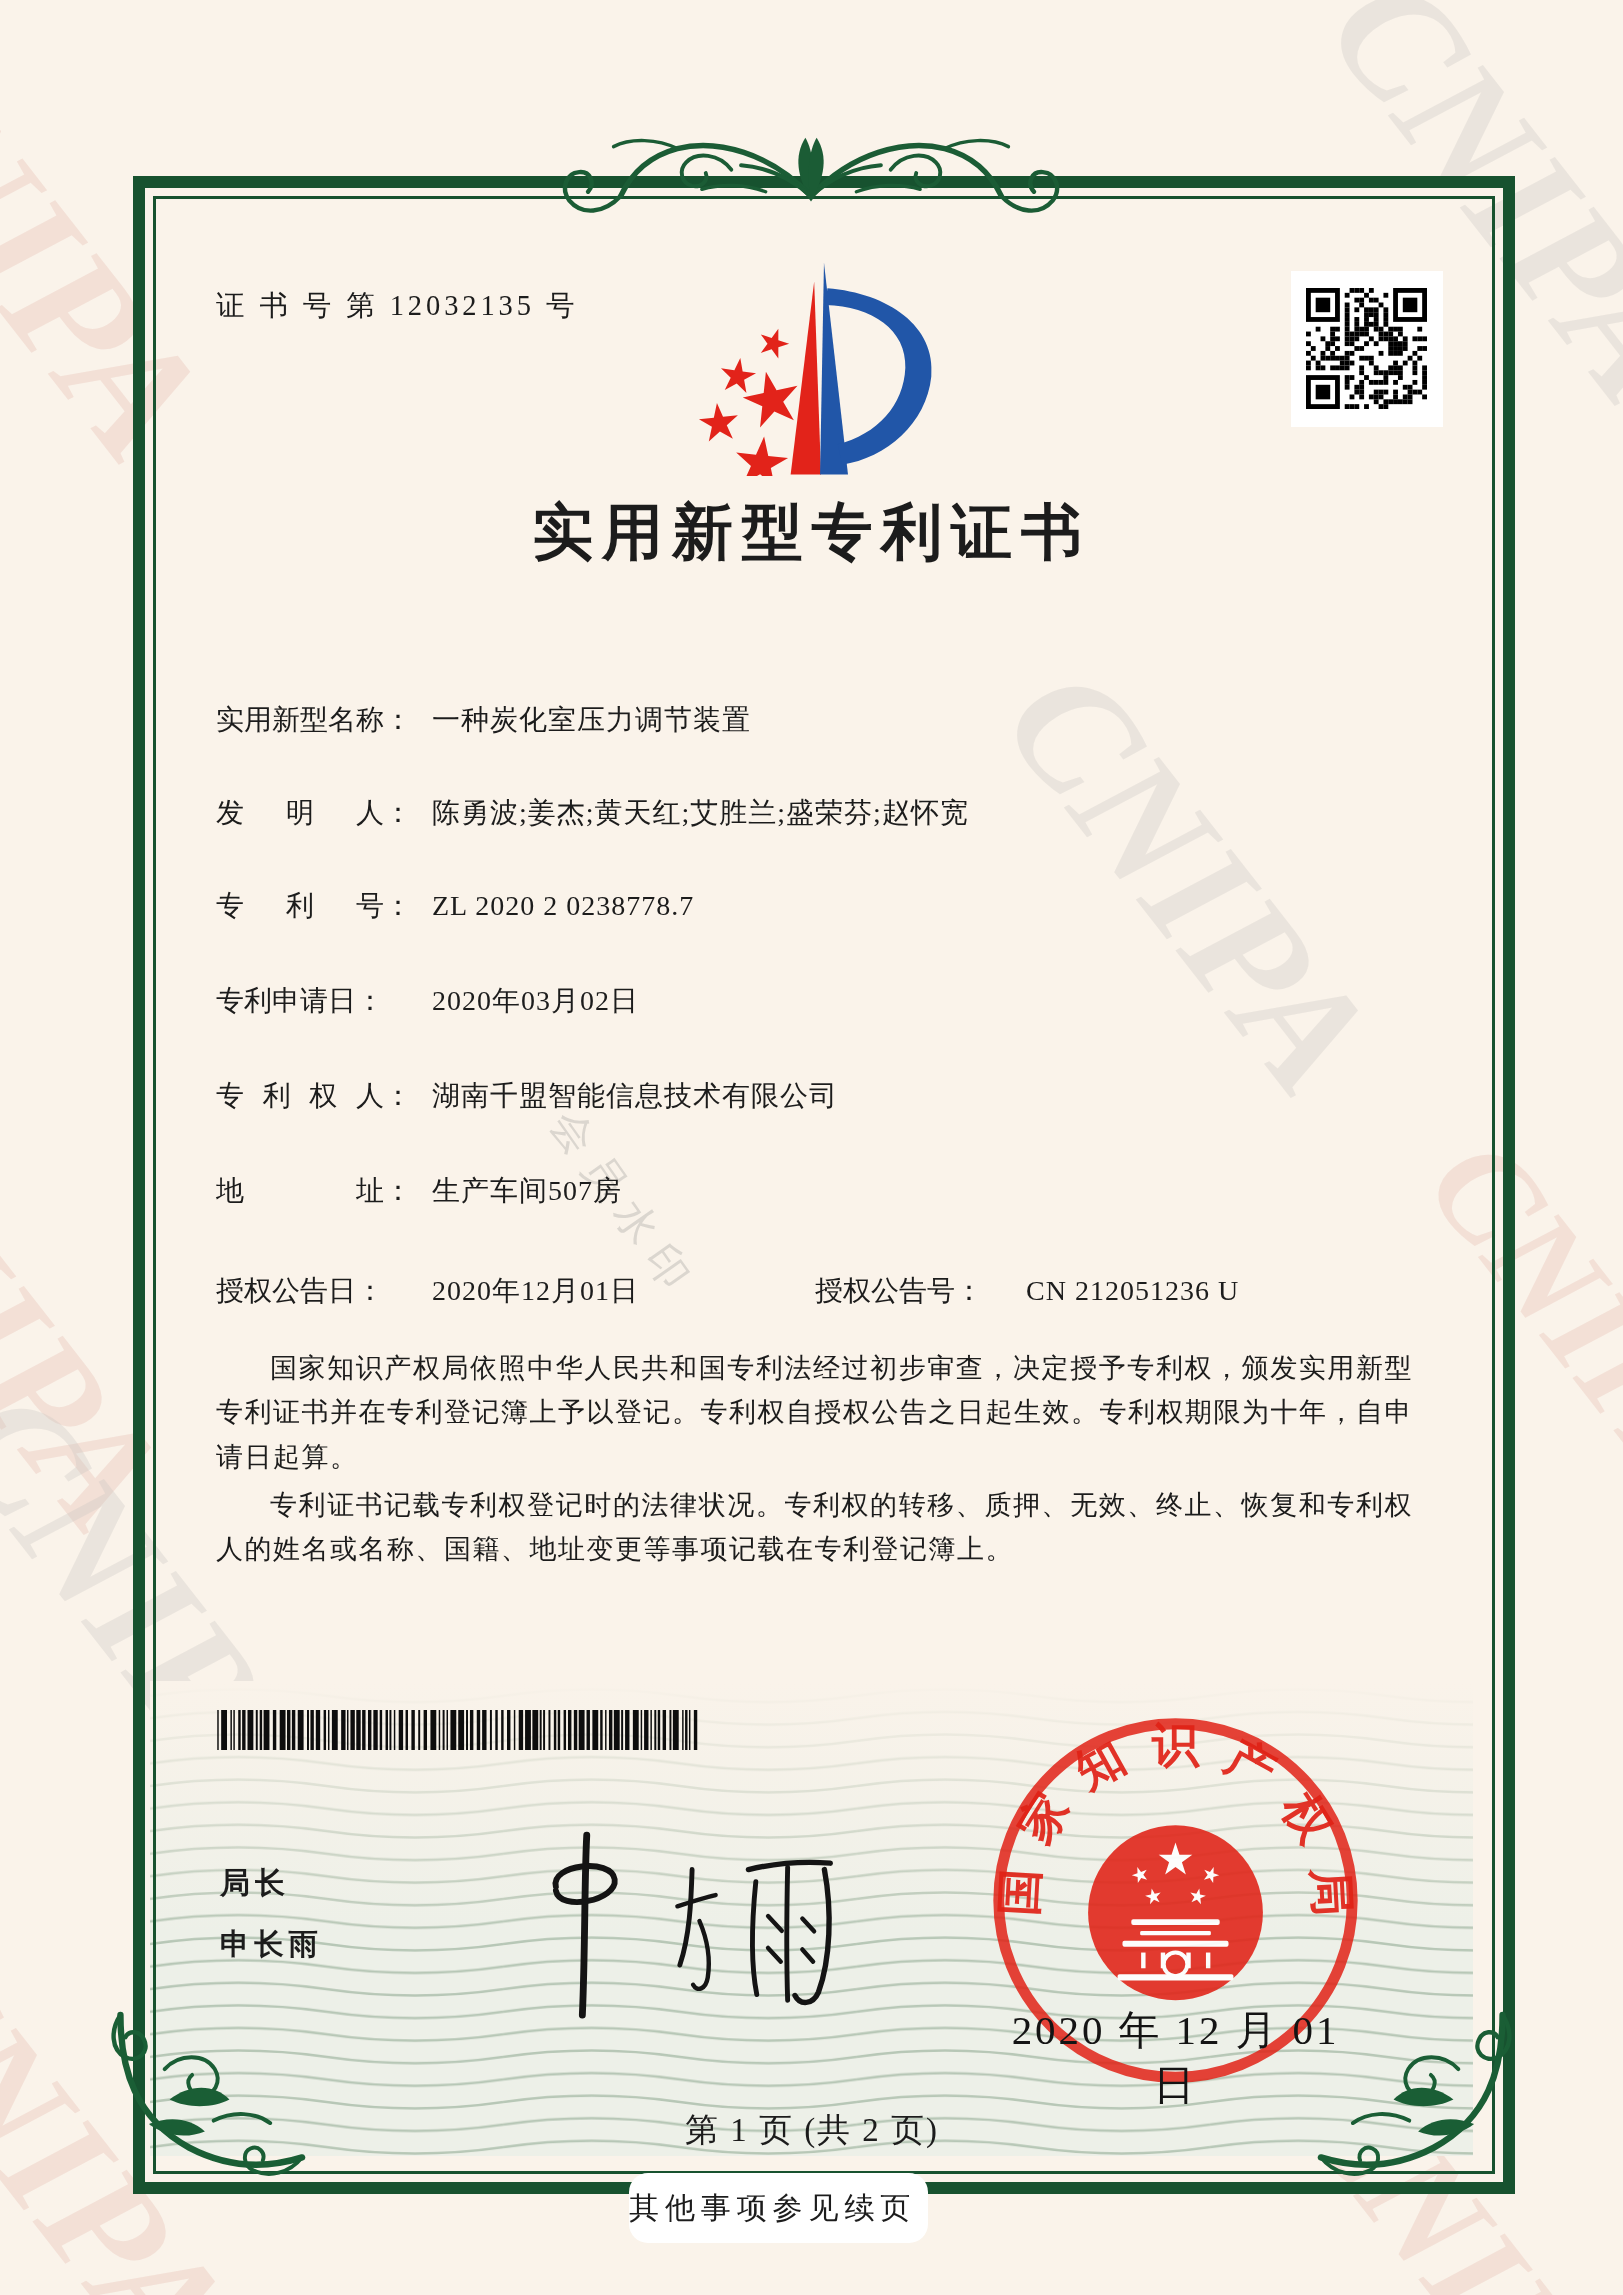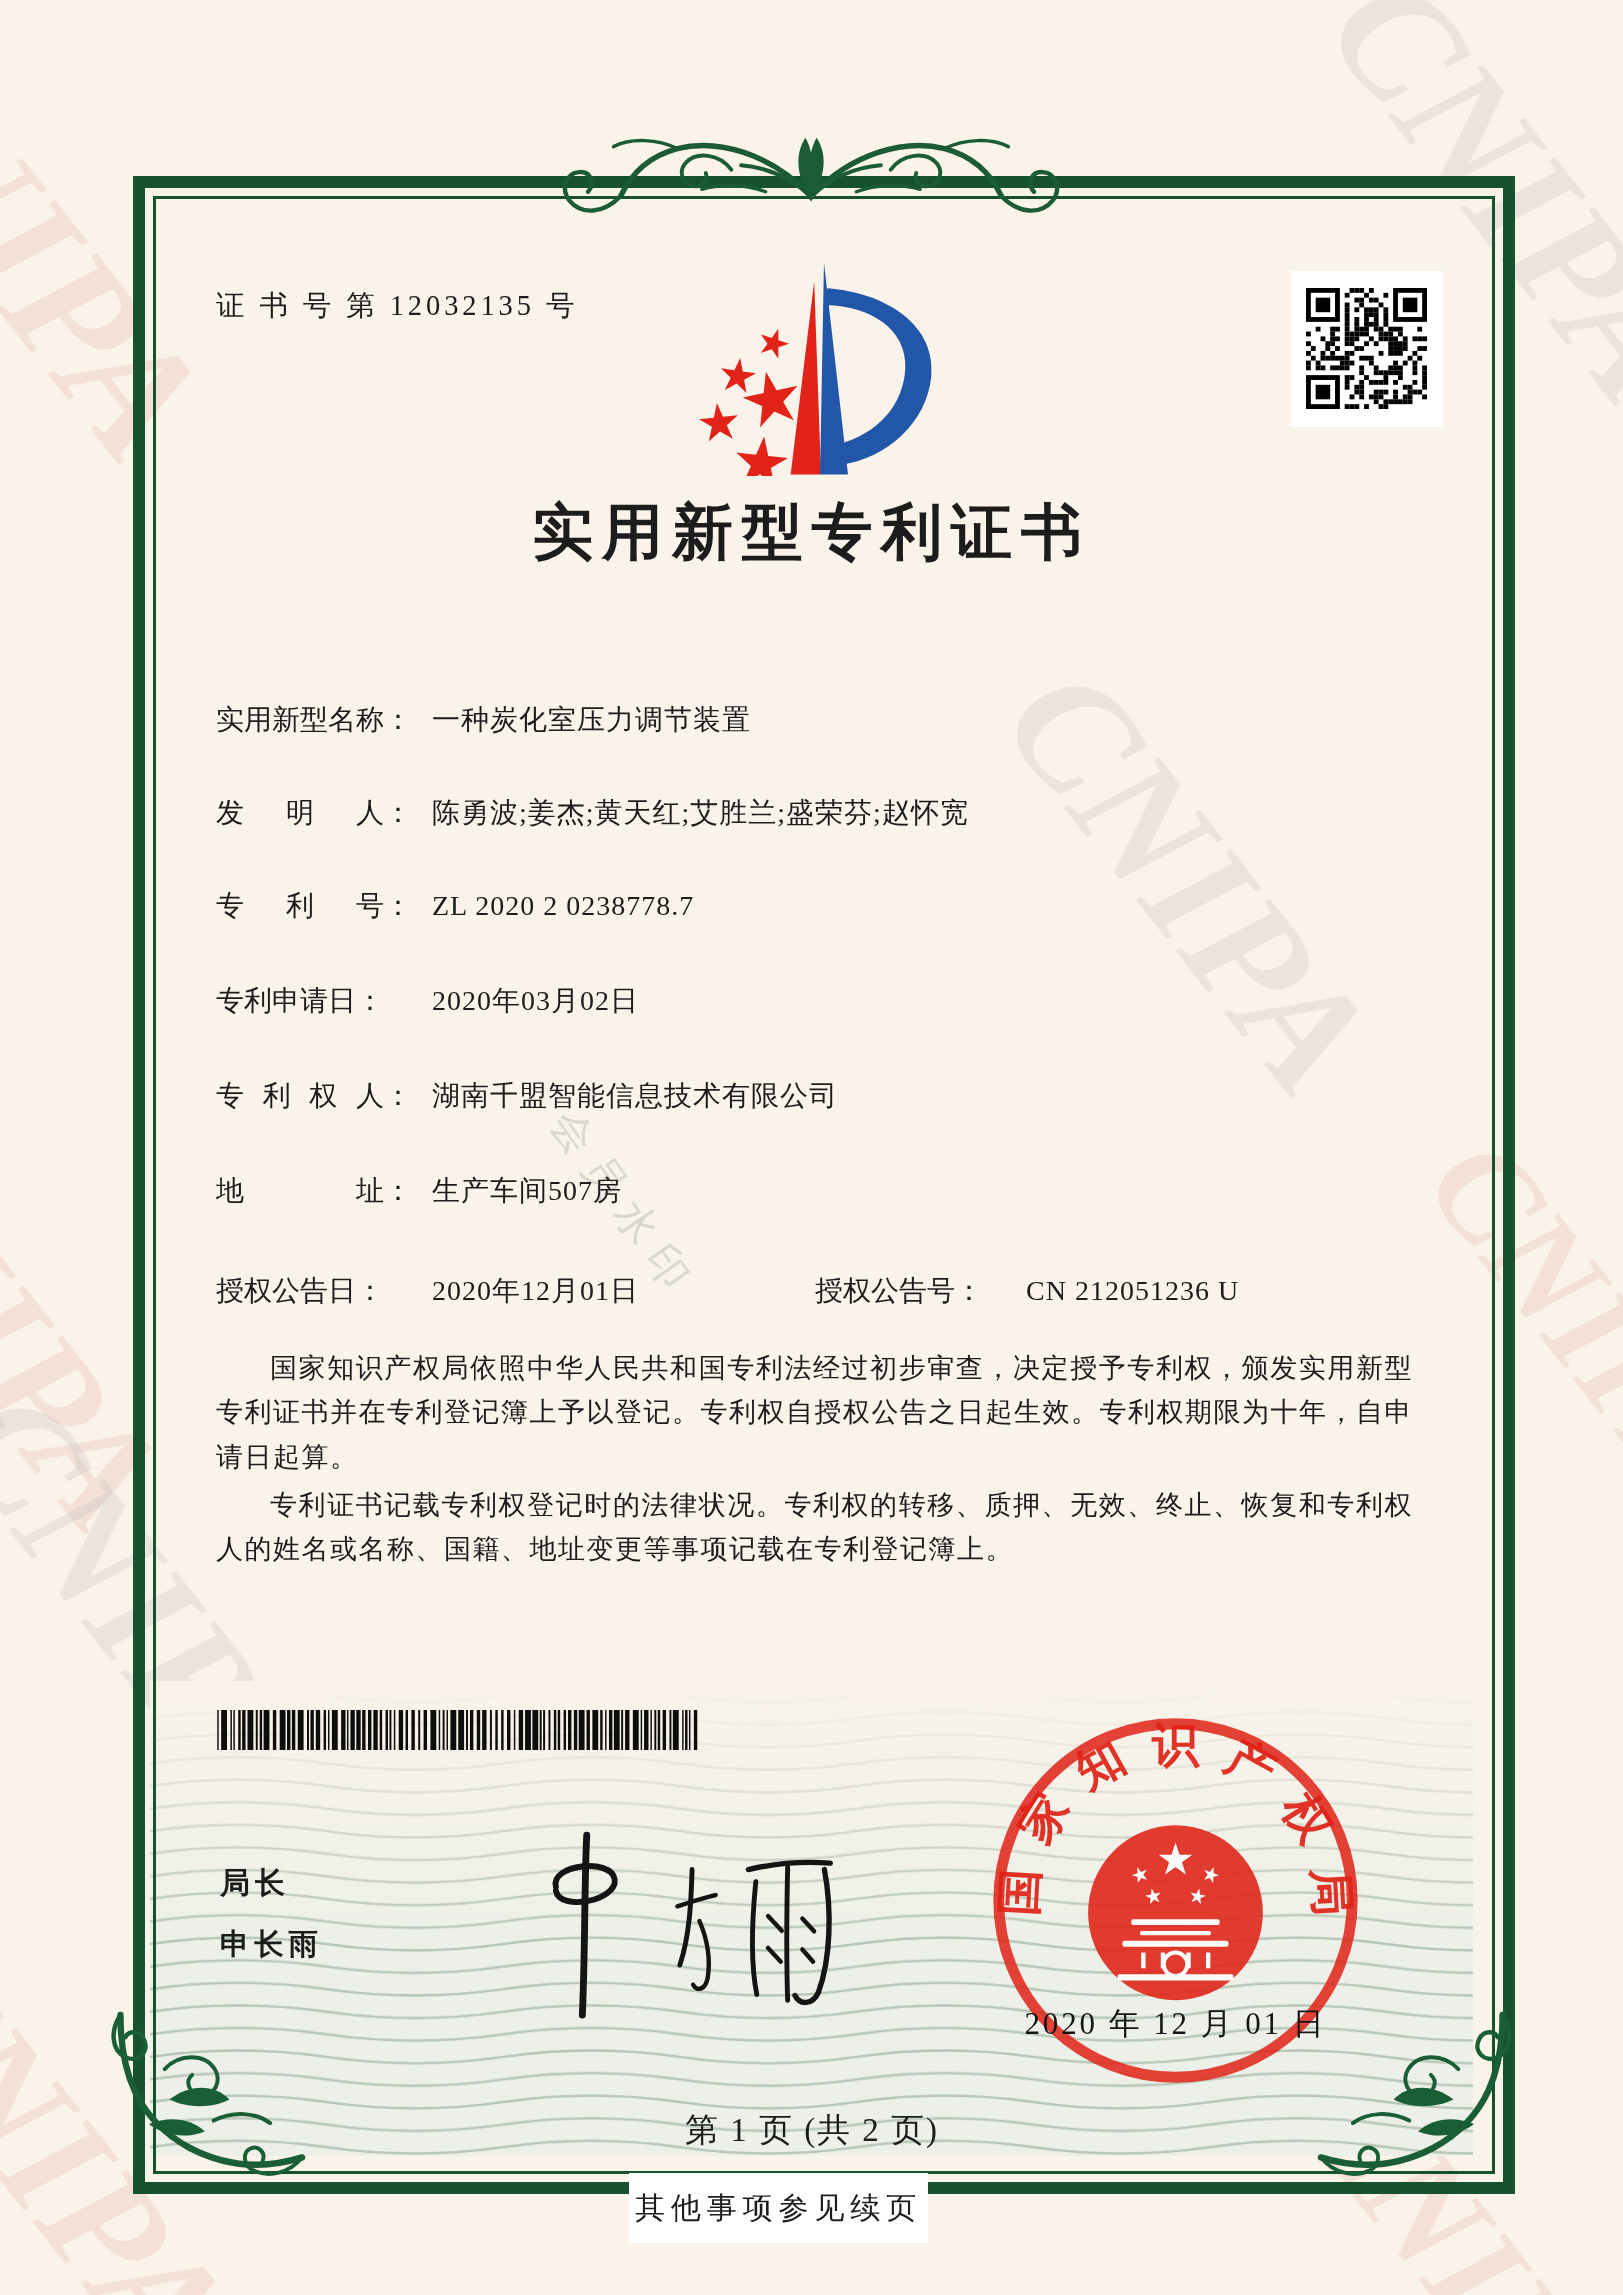--- a/index.html
+++ b/index.html
@@ -40,26 +40,26 @@
   
   #barcode{left:216px;top:1710px;width:483px;height:40px;}
   
   #sig-title{left:220px;top:1863px;font-size:30px;font-weight:bold;letter-spacing:4.9px;
              font-family:"Liberation Sans","DejaVu Sans",sans-serif;}
   #sig-name{left:220px;top:1925px;font-size:29.4px;font-weight:bold;letter-spacing:4.9px;
             font-family:"Liberation Sans","DejaVu Sans",sans-serif;text-align:center;}
   #signature{left:481px;top:1823px;}
   
   #seal{left:984px;top:1709px;}
-  #seal-date{left:984px;top:2003px;width:383px;text-align:center;font-size:31px;
+  #seal-date{left:984px;top:2003px;width:383px;text-align:center;font-size:41px;
              letter-spacing:2.9px;color:#141414;}
   
   #pageno{left:133px;top:2108px;width:1358px;text-align:center;font-size:33px;letter-spacing:2px;}
   #footnote{left:629px;top:2173px;width:299px;height:70px;background:#ffffff;
-            display:flex;align-items:center;justify-content:center;}
+            display:flex;align-items:center;justify-content:flex-start;border-radius:19px;}
   #footnote span{font-size:30px;letter-spacing:5.9px;}
 </style>
 </head>
 <body>
 
 <div id="page">
 
   <span class="wm pink" style="left:-69px;top:-29.4px;font-size:172px;transform:rotate(52deg);">CNIPA</span>
   <span class="wm gray" style="left:1438px;top:-59px;font-size:162px;transform:rotate(52deg);">CNIPA</span>
   <span class="wm gray" style="left:1114px;top:633px;font-size:162px;transform:rotate(52deg);">CNIPA</span>

